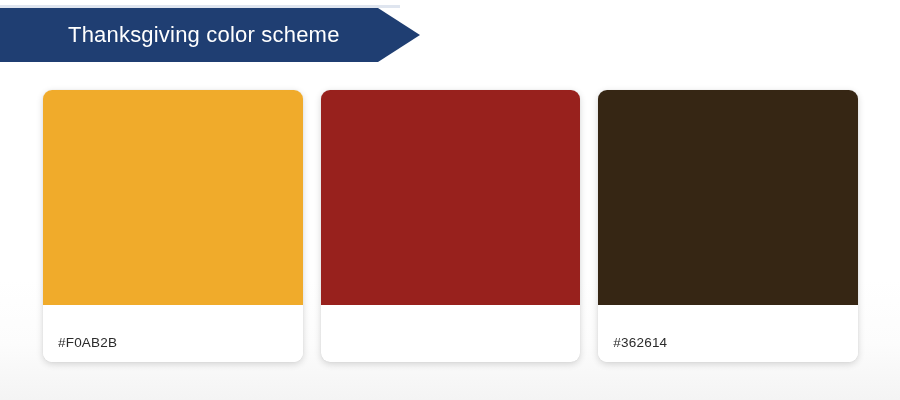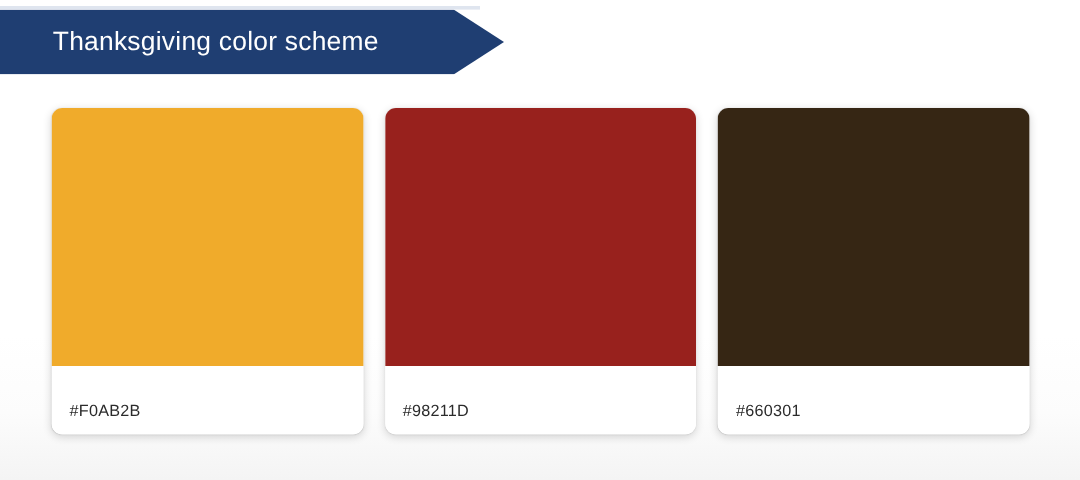--- a/index.html
+++ b/index.html
@@ -101,43 +101,40 @@
     margin-top: 19px;
   }
 </style>
 </head>
 <body>
 
 <div class="page" style="--bg: #FFFFFF;"></div>
 
 <div class="banner-wrap">
   <div class="banner-hairline"></div>
-  <div class="banner" style="background: rgb(31, 62, 114);">
+  <div class="banner" style="background: rgb(31, 62, 114); padding-left: 24px;">
     <span class="banner-title" style="color: rgb(255, 255, 255);">Thanksgiving color scheme</span>
   </div>
 </div>
 
 <div class="swatch-strip">
 
   <div class="swatch-card">
     <div class="swatch-color" style="background:#F0AB2B"></div>
     <div class="swatch-foot">
       <span class="swatch-hex">#F0AB2B</span>
     </div>
   </div>
 
 
   <div class="swatch-card">
     <div class="swatch-color" style="background:#98211D"></div>
-    <div class="swatch-foot">
-      <span class="swatch-hex">#98211D</span>
-    </div>
   </div>
 
 
   <div class="swatch-card">
     <div class="swatch-color" style="background:#362614"></div>
     <div class="swatch-foot">
-      <span class="swatch-hex">#660301</span>
+      <span class="swatch-hex">#362614</span>
     </div>
   </div>
 
 </div>
 
 </body></html>

